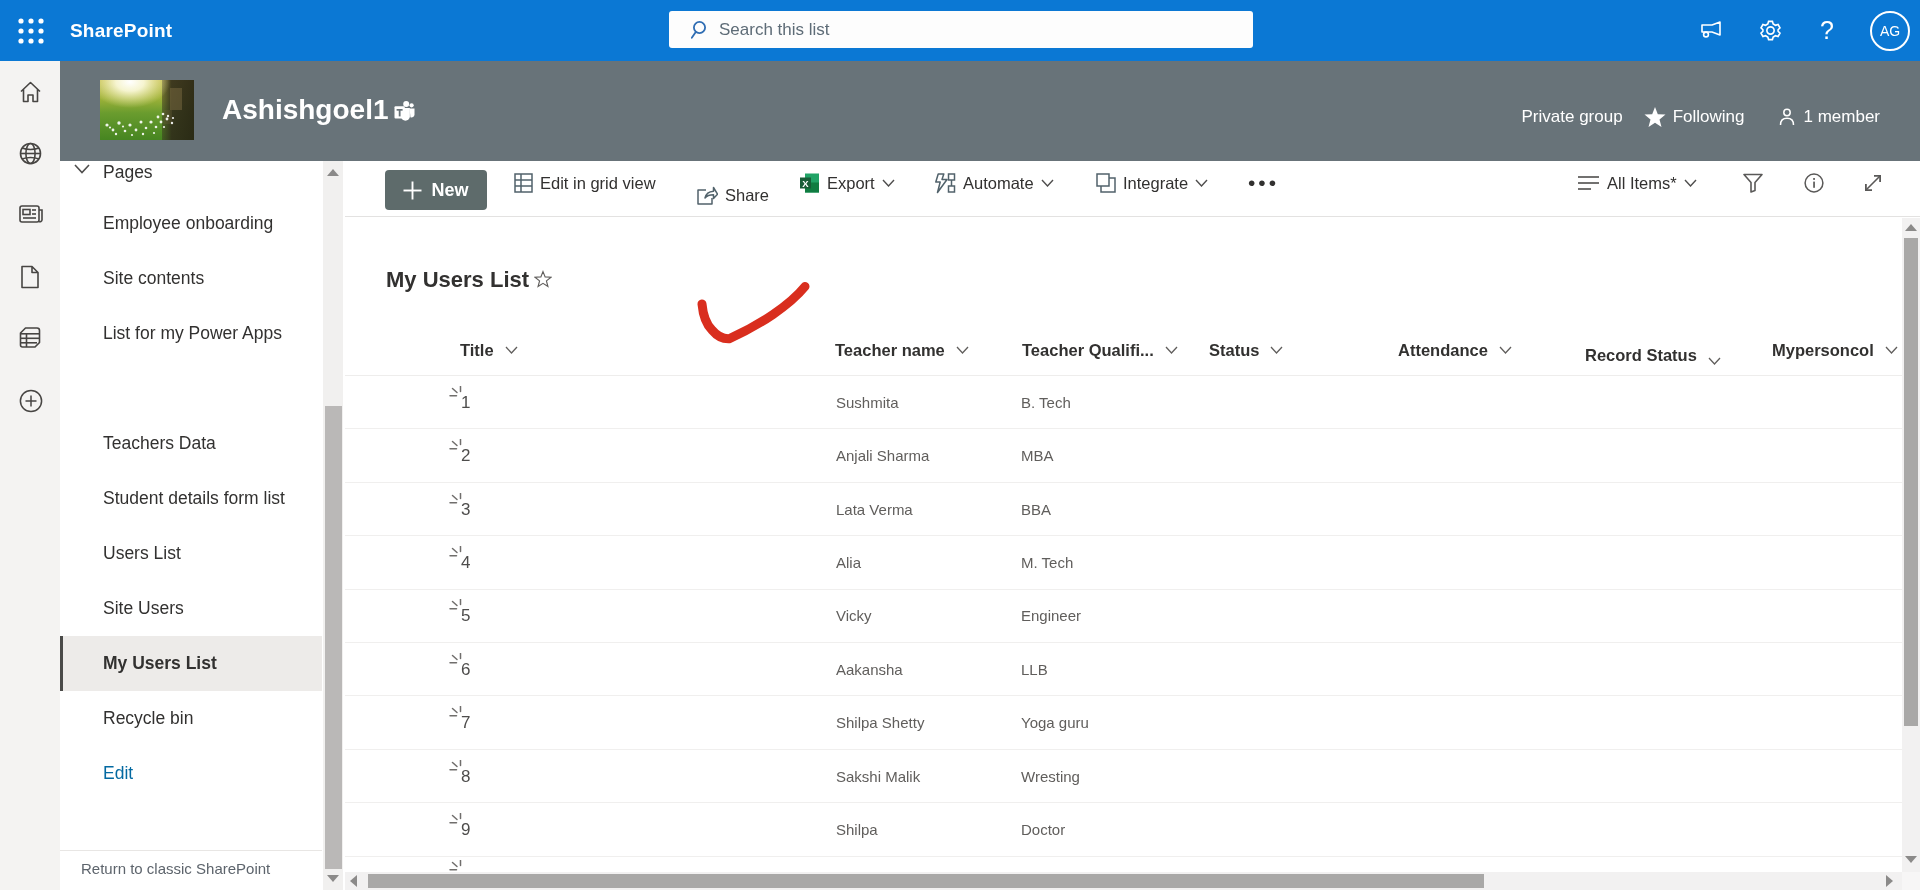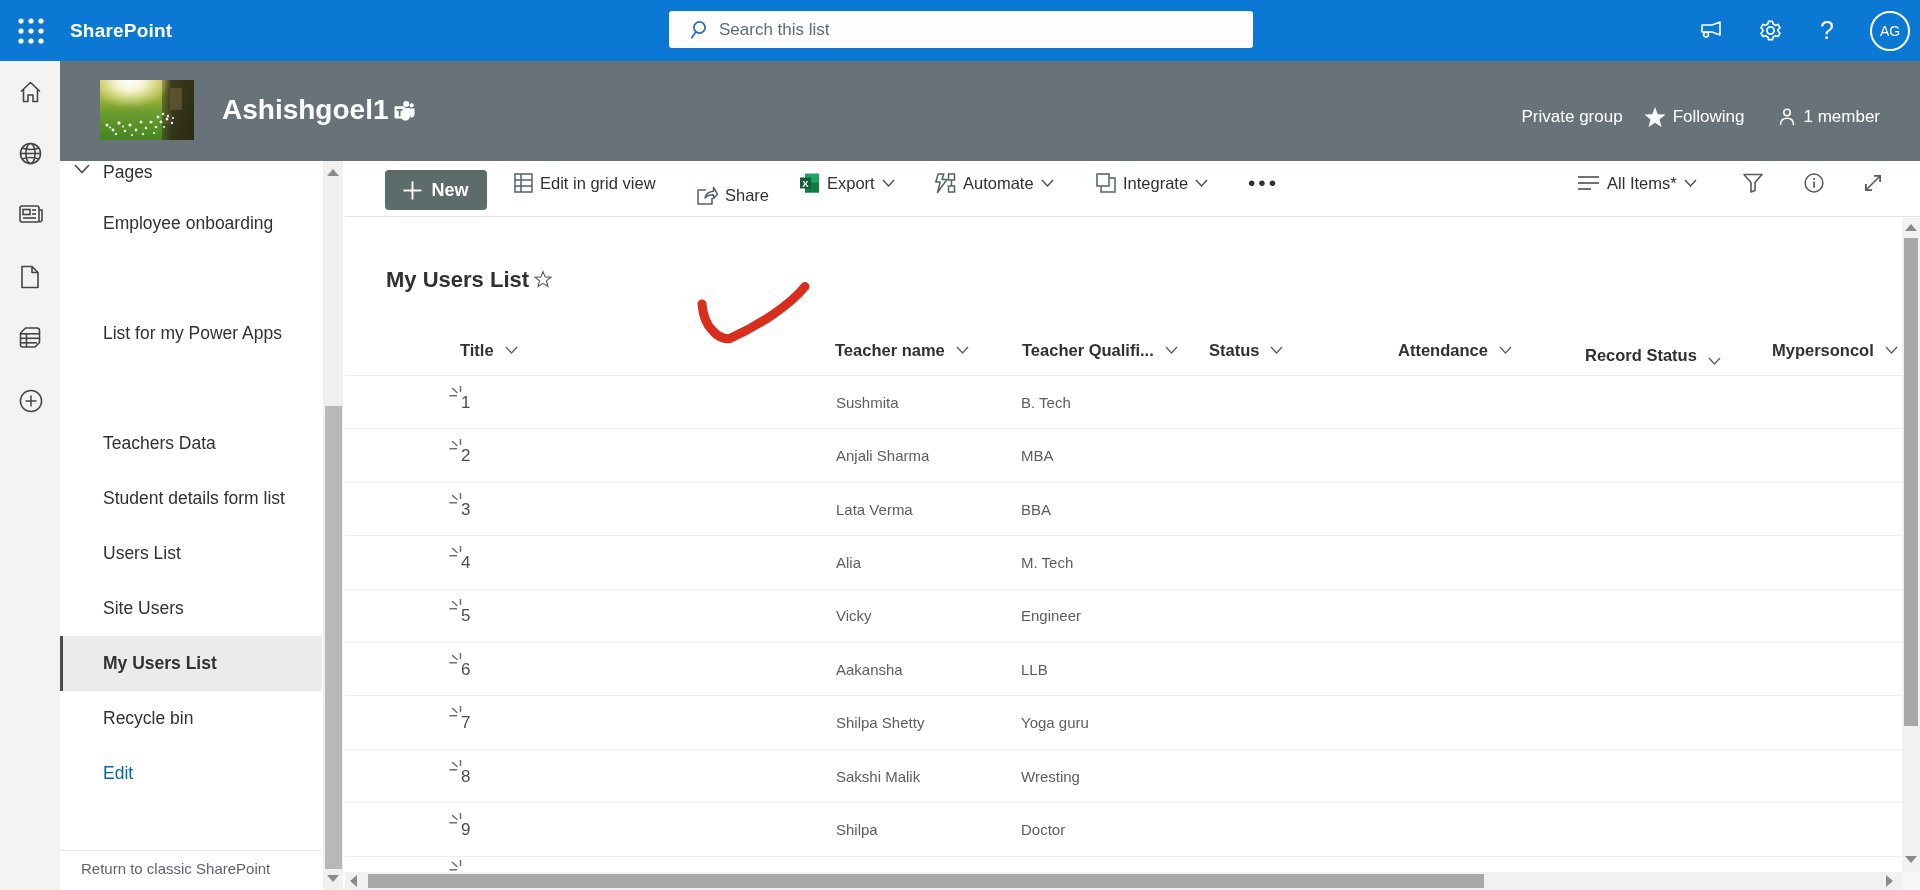--- a/index.html
+++ b/index.html
@@ -234,20 +234,21 @@
       </g>
     </svg>
   </div>
 
   <div id="leftnav" class="abs">
     <div class="navitem abs" style="top:-16px;">Pages</div>
     <svg class="abs" style="left:14px;top:3px" width="16" height="10" viewBox="0 0 16 10">
         <path fill="none" stroke="#4f4e4d" stroke-width="1.6" d="M1 1 L8 8.5 L15 1"></path>
       </svg>
     <div class="navitem abs" style="top:35px;">Employee onboarding</div>
+    <div class="navitem abs" style="top:90px;">Site contents</div>
     <div class="navitem abs" style="top:145px;">List for my Power Apps</div>
     <div class="navitem abs" style="top:255px;">Teachers Data</div>
     <div class="navitem abs" style="top:310px;">Student details form list</div>
     <div class="navitem abs" style="top:365px;">Users List</div>
     <div class="navitem abs" style="top:420px;">Site Users</div>
     <div class="navitem navsel abs" style="top:475px;">My Users List</div>
     <div class="navitem abs" style="top:530px;">Recycle bin</div>
     <div class="navitem abs" style="top:585px; color:#0369a1;">Edit</div>
     <div id="navline" class="abs"></div>
     <div id="returnlink" class="abs">Return to classic SharePoint</div>

